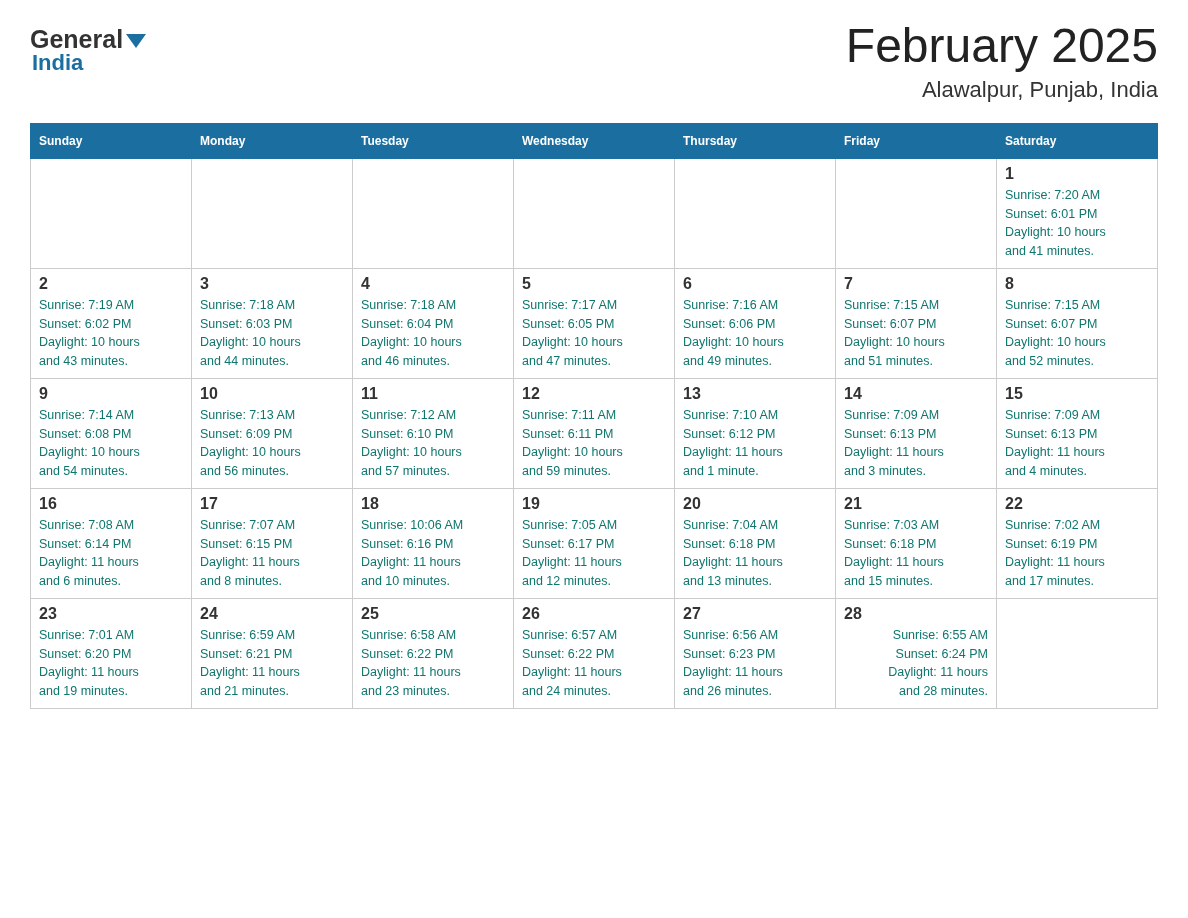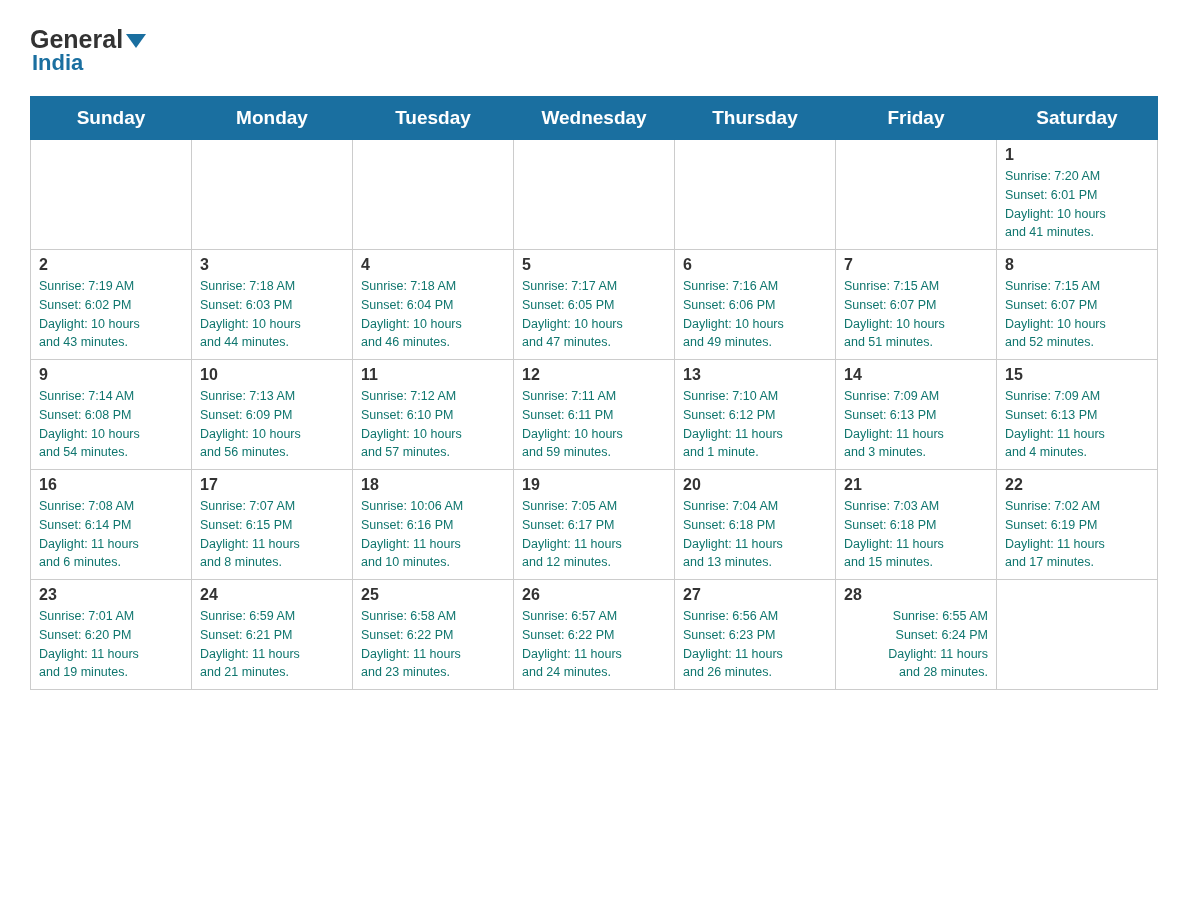--- a/index.html
+++ b/index.html
@@ -61,24 +61,24 @@
       color: #333;
       margin-top: 4px;
     }
     .calendar {
       width: 100%;
       border-collapse: collapse;
     }
     .calendar thead tr th {
       background: #1a6fa0;
       color: #fff;
-      font-size: 19px;
+      font-size: 12px;
       font-weight: bold;
       padding: 10px 8px;
-      text-align: center;
+      text-align: left;
       border: 1px solid #1a6fa0;
     }
     .calendar tbody tr td {
       vertical-align: top;
       border: 1px solid #ccc;
       padding: 6px 8px;
       width: calc(100% / 7);
       min-height: 110px;
       font-size: 13px;
       color: #333;
@@ -101,20 +101,24 @@
 </head>
 <body>
 
 <div class="header-row">
   <div class="logo">
     <div class="logo-general">
       <span>General</span>
       <span class="arrow"></span>
     </div>
     <div class="logo-blue">India</div>
+  </div>
+  <div class="title-block">
+    <h1>February 2025</h1>
+    <h2>Alawalpur, Punjab, India</h2>
   </div>
 </div>
 
 <table class="calendar">
   <thead>
     <tr>
     <th>Sunday</th>
         <th>Monday</th>
         <th>Tuesday</th>
         <th>Wednesday</th>

